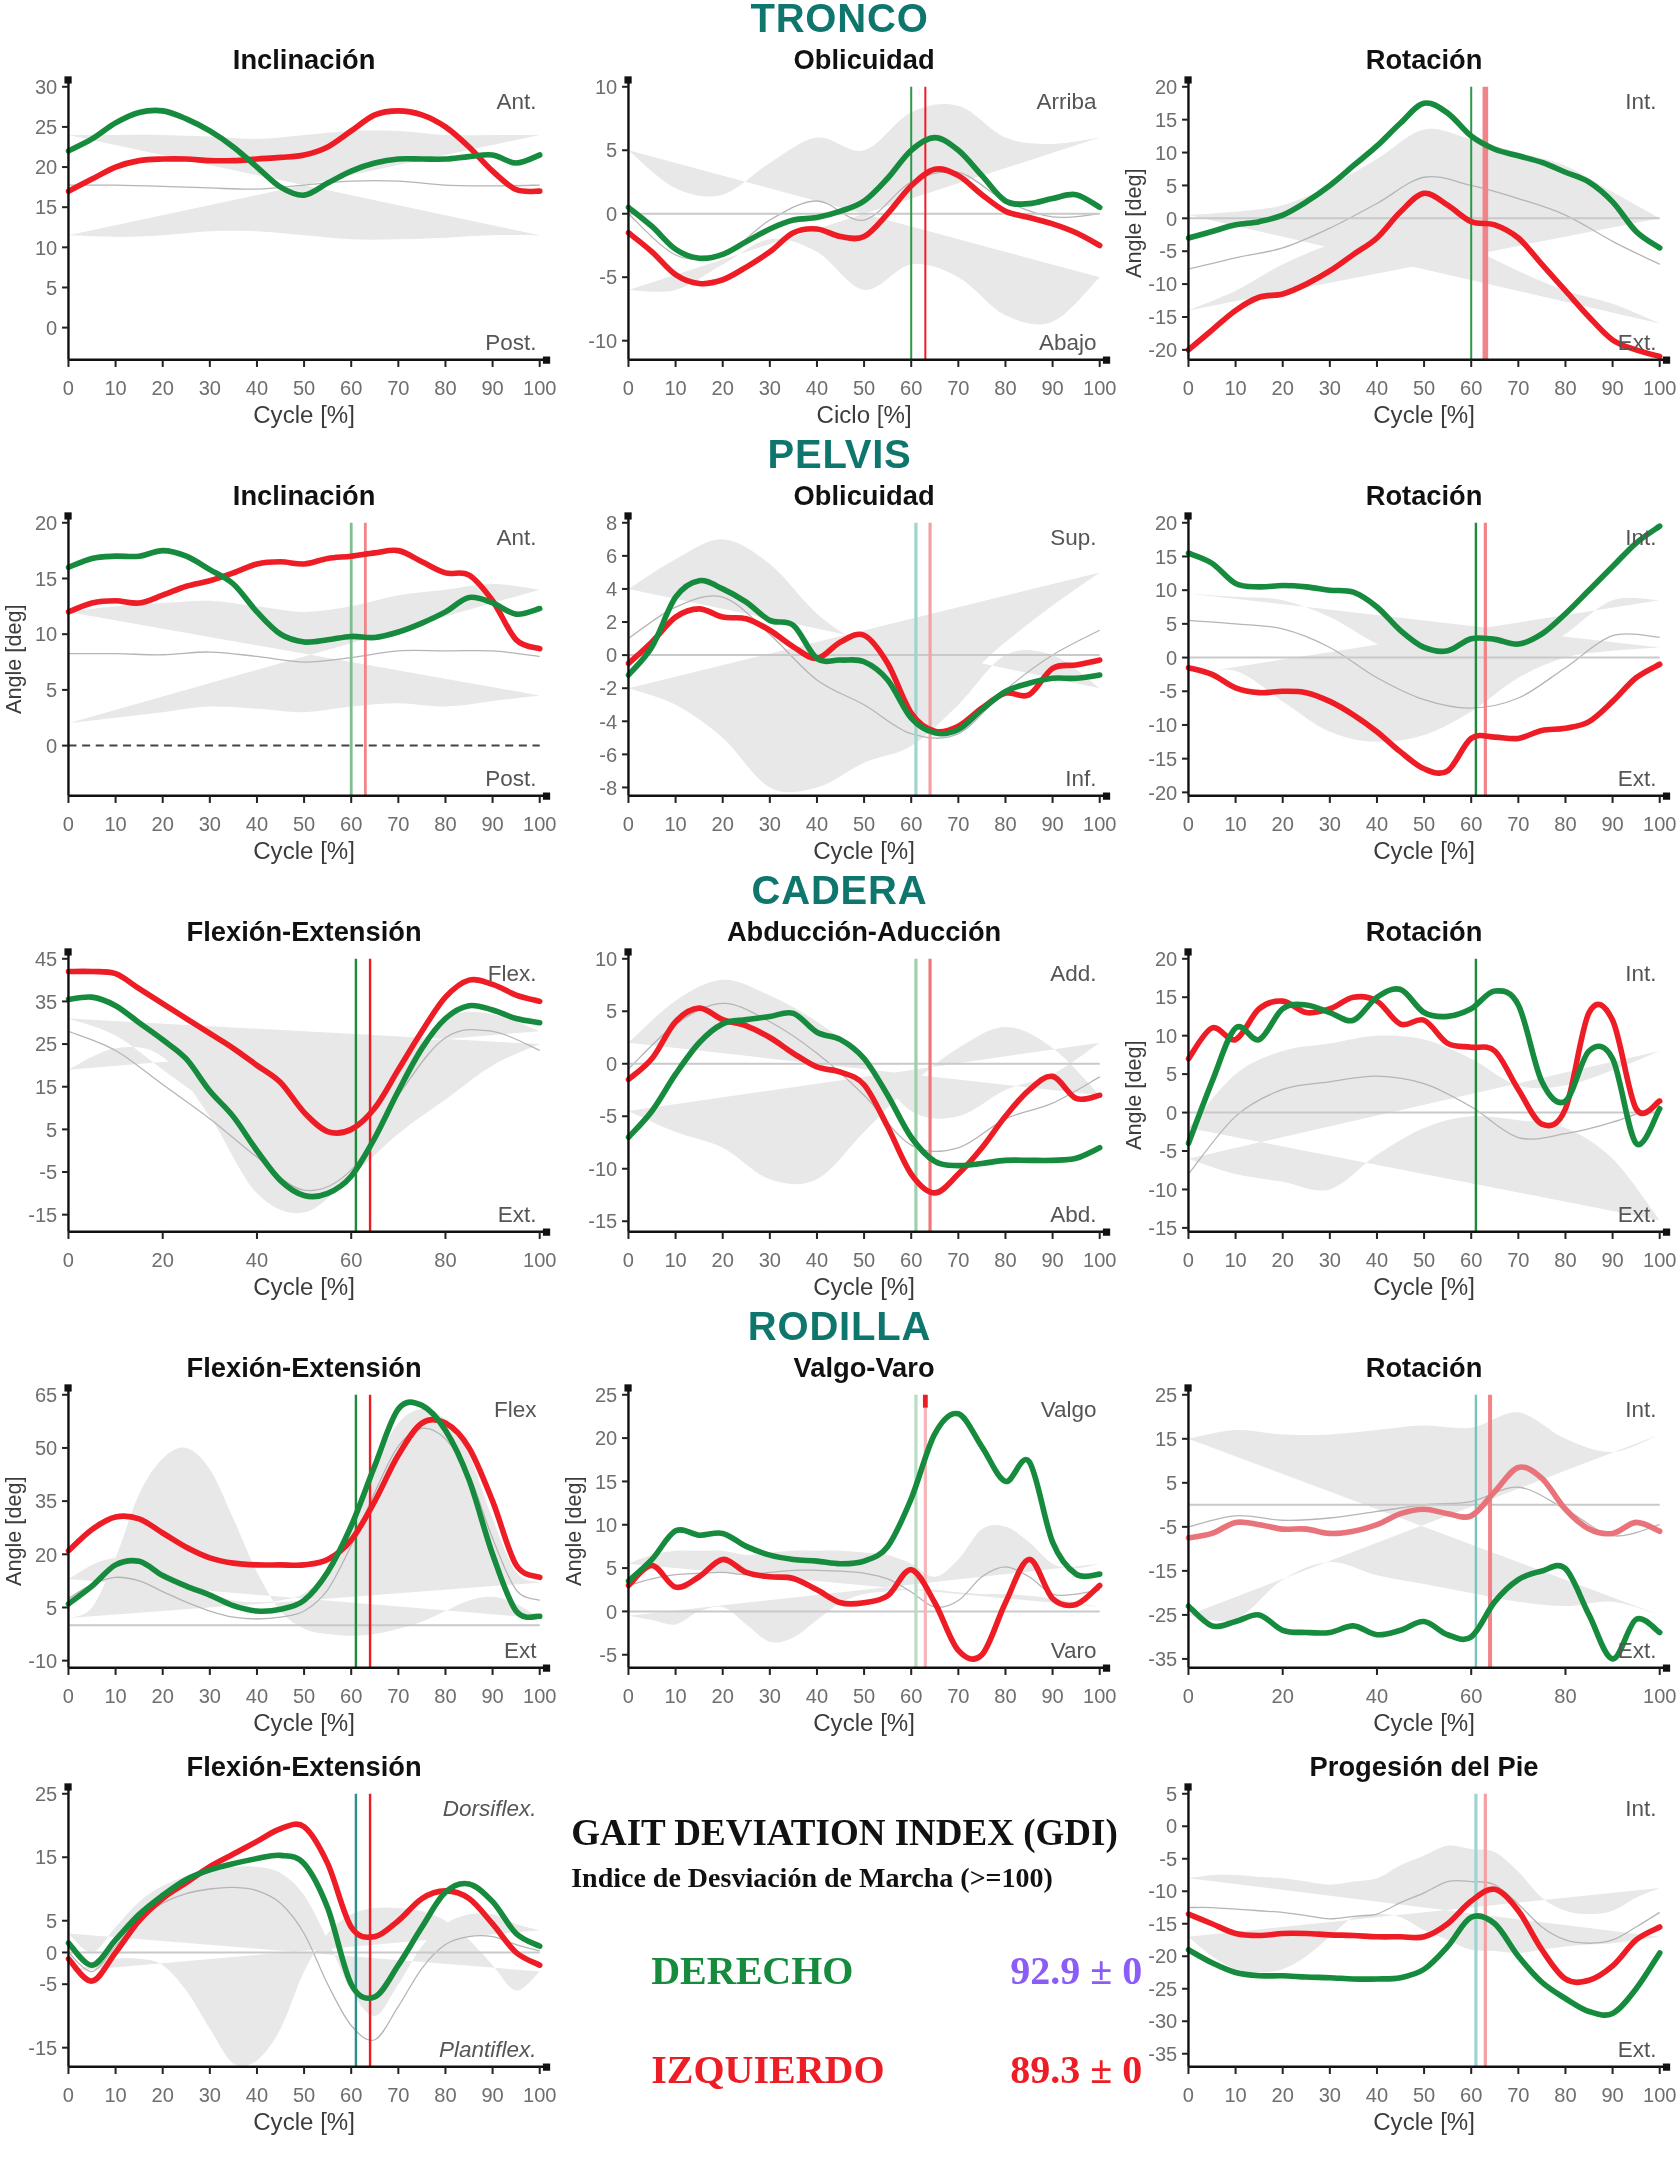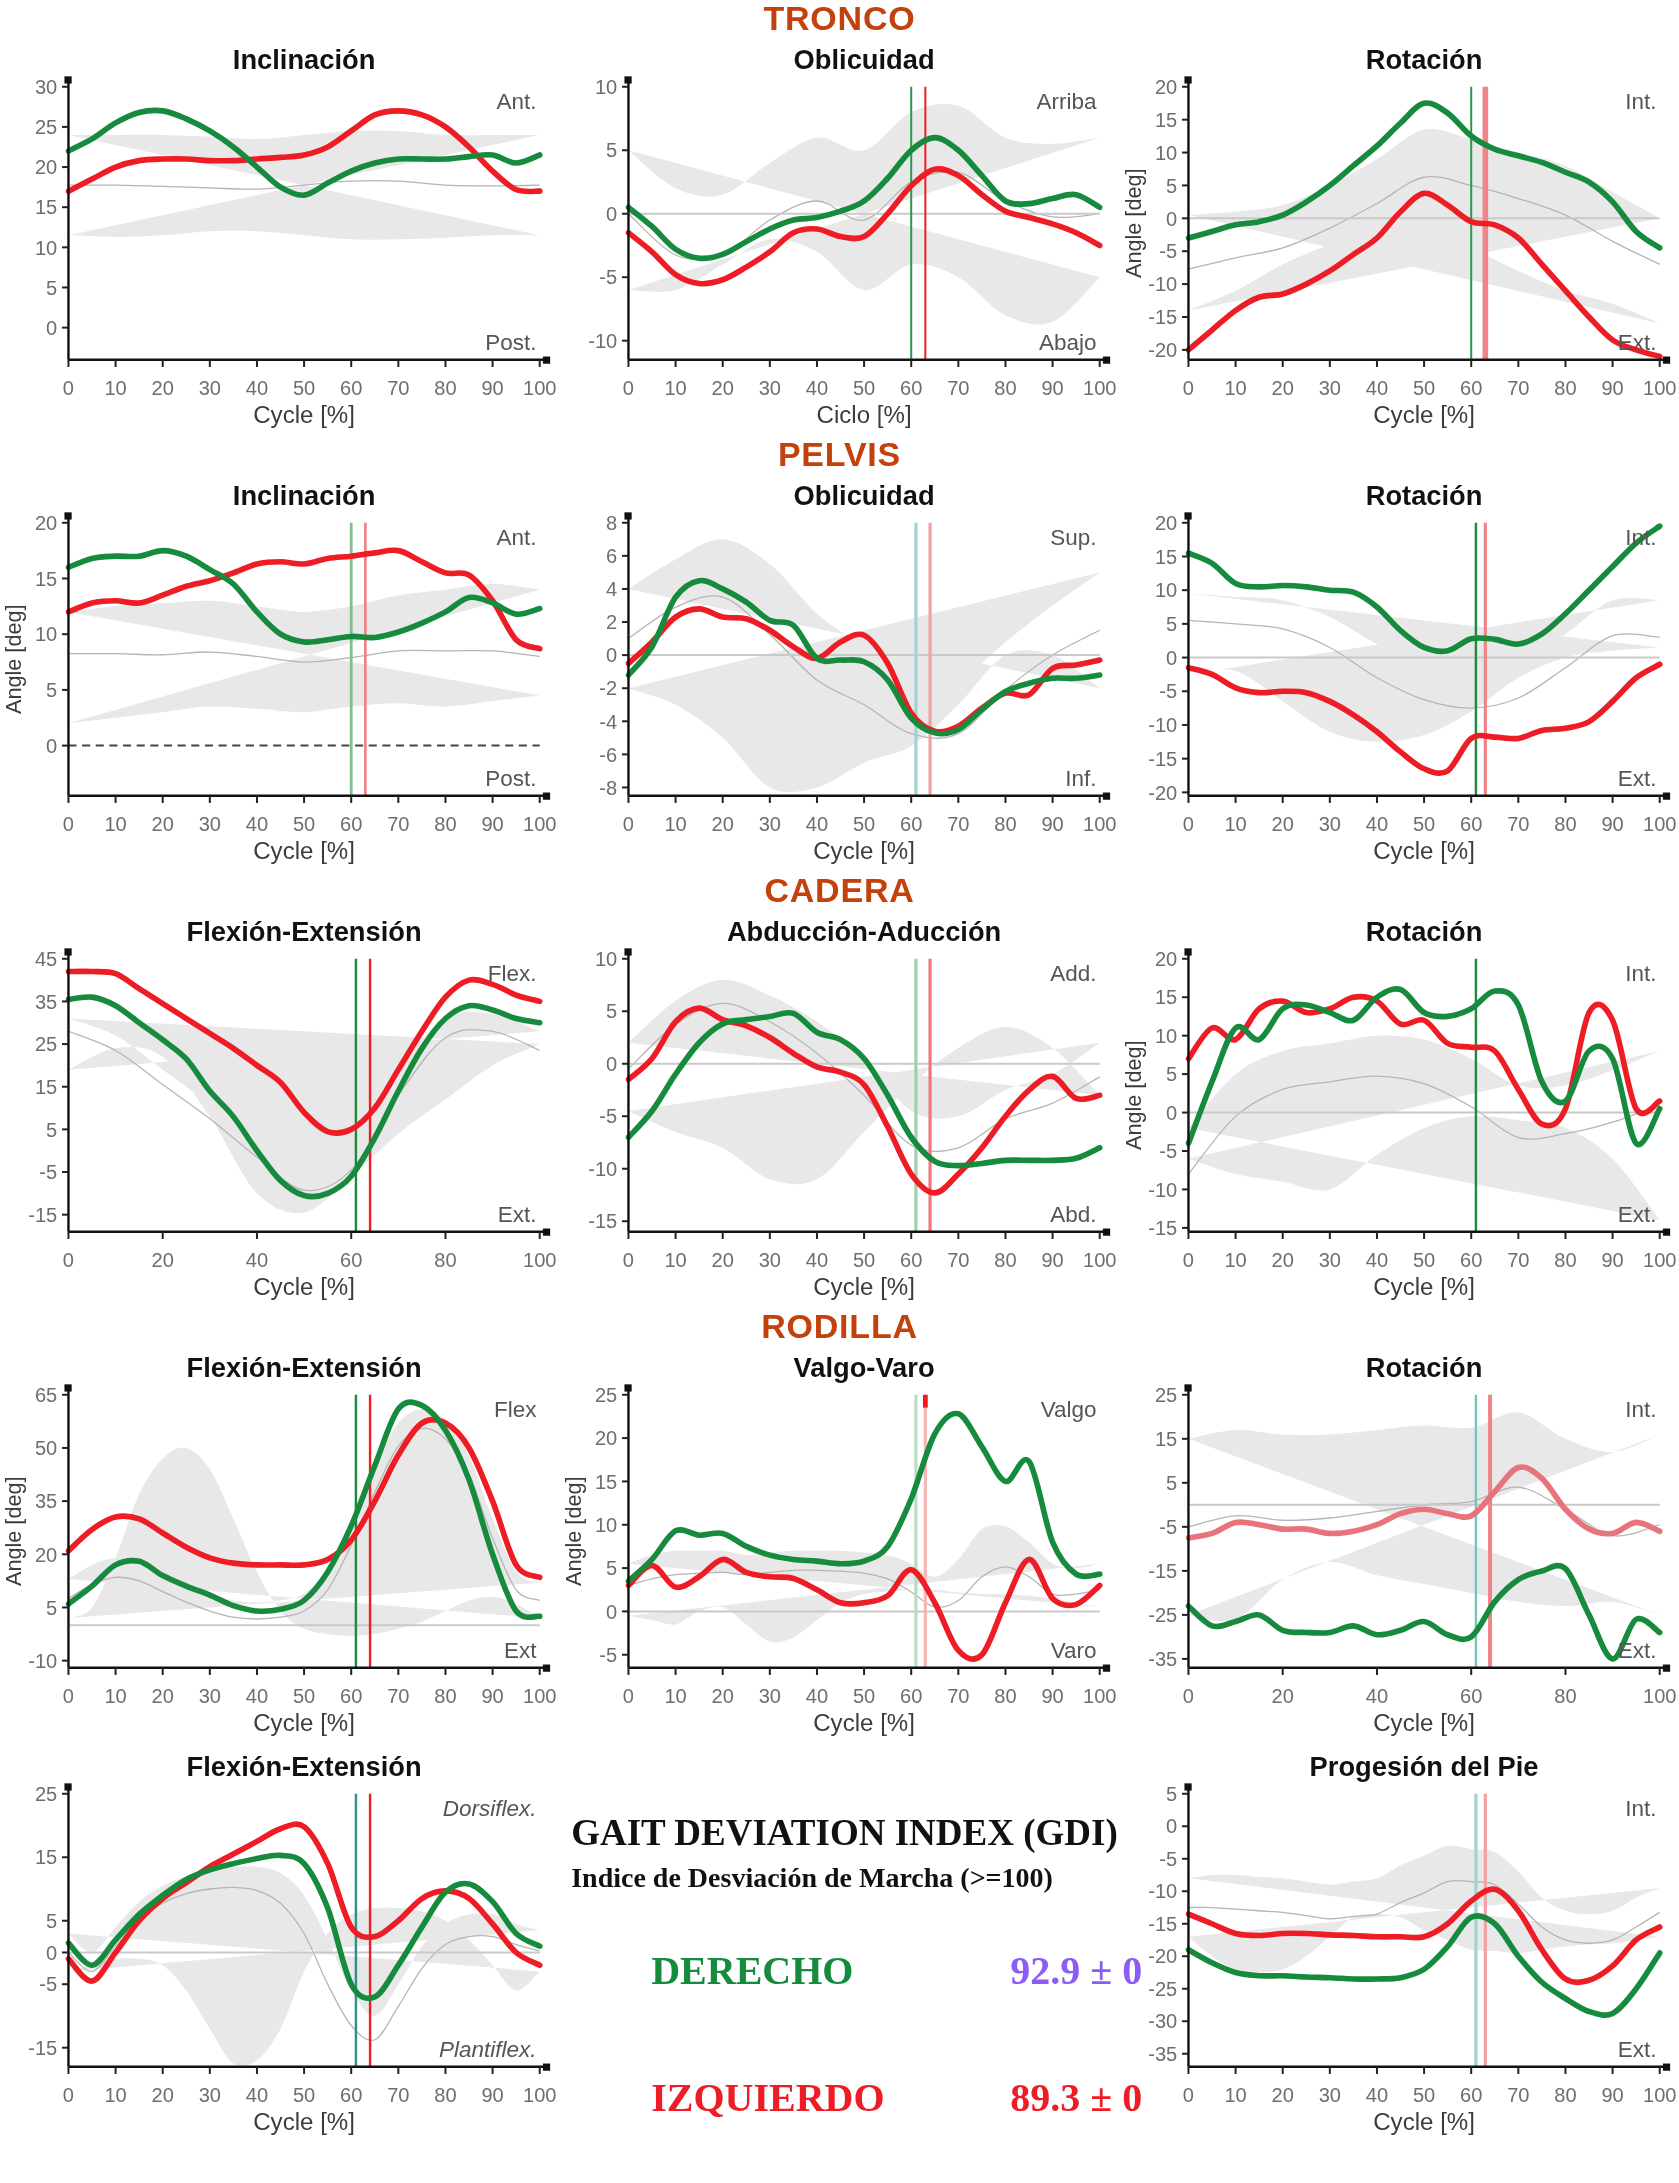--- a/index.html
+++ b/index.html
@@ -1,27 +1,27 @@
 <!DOCTYPE html>
 <html style="font-size:13px"><head>
 <meta charset="utf-8">
 <style>
   html,body{margin:0;padding:0;background:#fff;font-family:"Liberation Sans",sans-serif;}
   .page{width:1679px;height:2183px;overflow:hidden;background:#fff;}
   .sec-header{height:37px;display:flex;align-items:center;justify-content:center;
-              font-size:34px;font-weight:700;color:#c2410c;letter-spacing:0.8px;}
+              font-size:40px;font-weight:700;color:#0f766e;letter-spacing:0.8px;}
   .row{display:flex;height:399px;}
   .cell{width:560px;height:399px;position:relative;}
   .cell svg{display:block;width:560px;height:399px;font-family:"Liberation Sans",sans-serif;}
   .gdi-block{font-family:Liberation Serif, serif;padding:67px 0 0 11.2px;width:691px;}
   .gdi-title{font-size:37px;font-weight:700;color:#111;white-space:nowrap;}
   .gdi-subtitle{font-size:28px;font-weight:700;color:#111;margin-top:8px;white-space:nowrap;}
   .gdi-row{display:flex;justify-content:space-between;font-size:40px;font-weight:700;
            margin-top:53px;padding:0 120px 0 80px;}
-  .gdi-row.second{margin-top:80px;gap:34px;}
+  .gdi-row.second{margin-top:52px;gap:34px;}
 </style>
 </head>
 <body>
 
 <div class="page">
 
   <div class="sec-header">TRONCO</div>
   <div class="row">
     <div class="cell">
         <svg viewBox="0 0 697 497">

